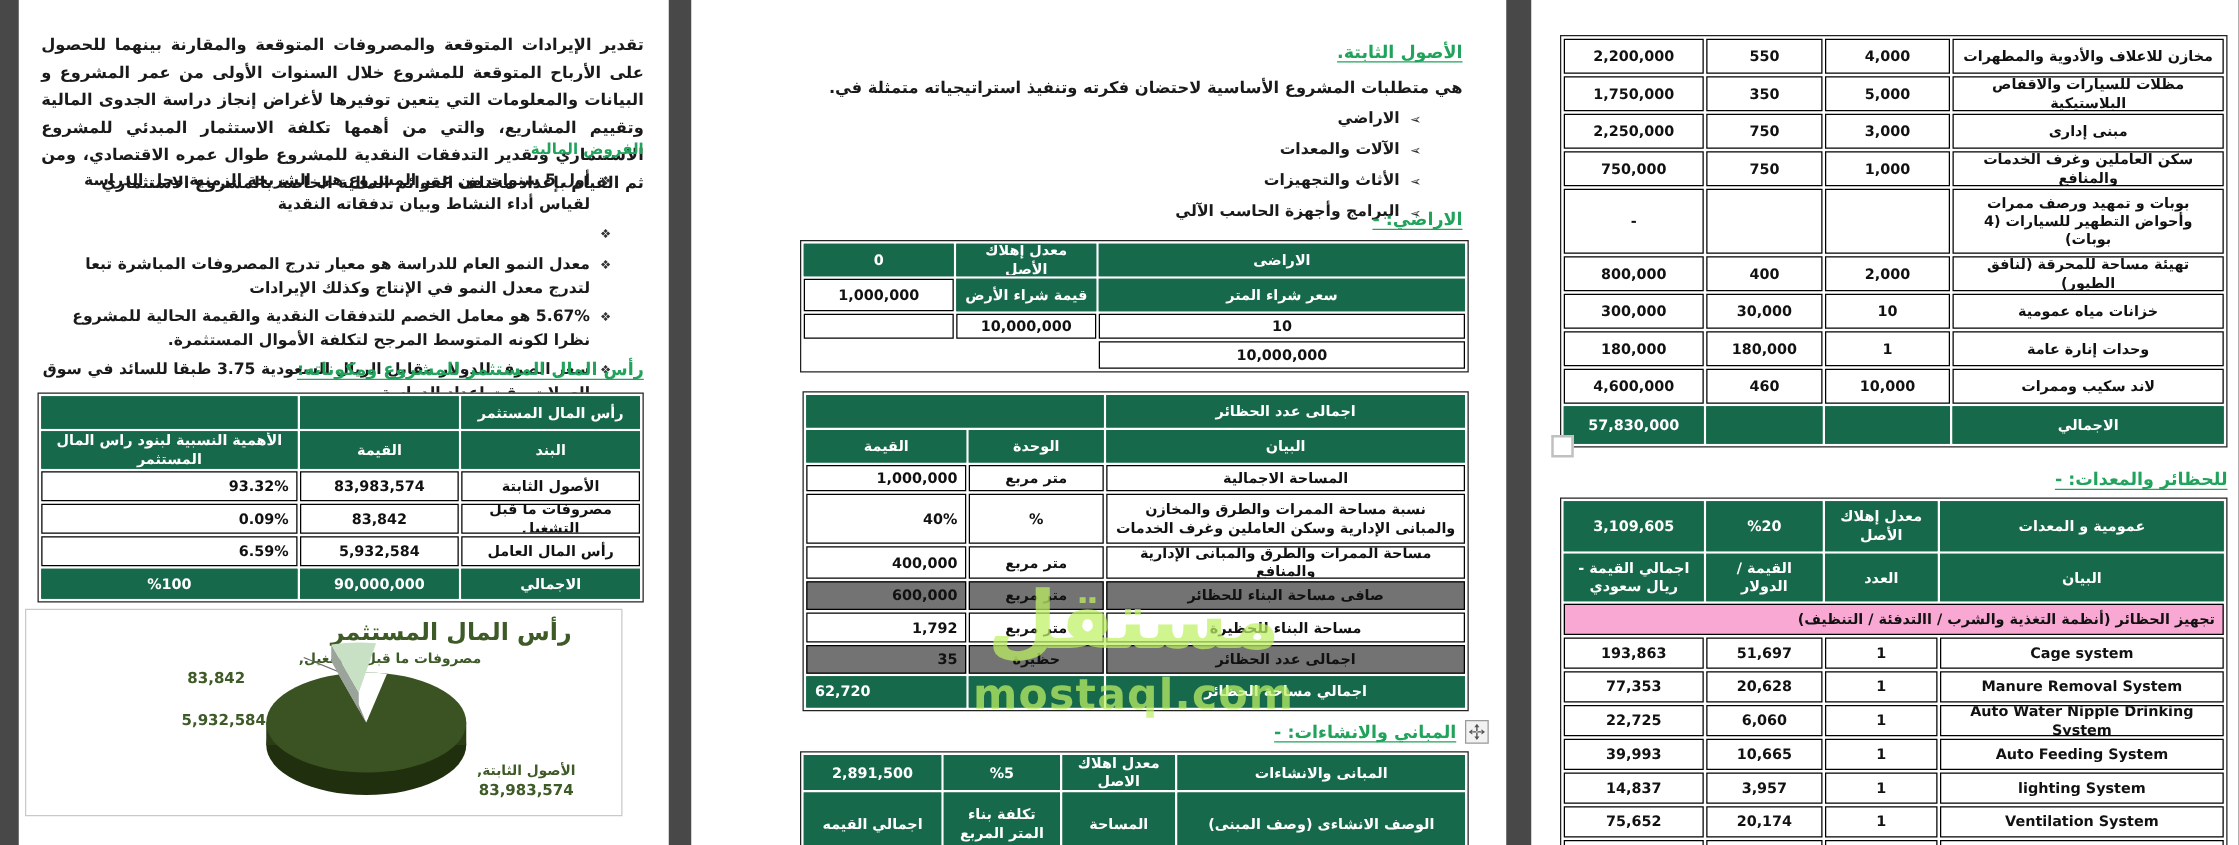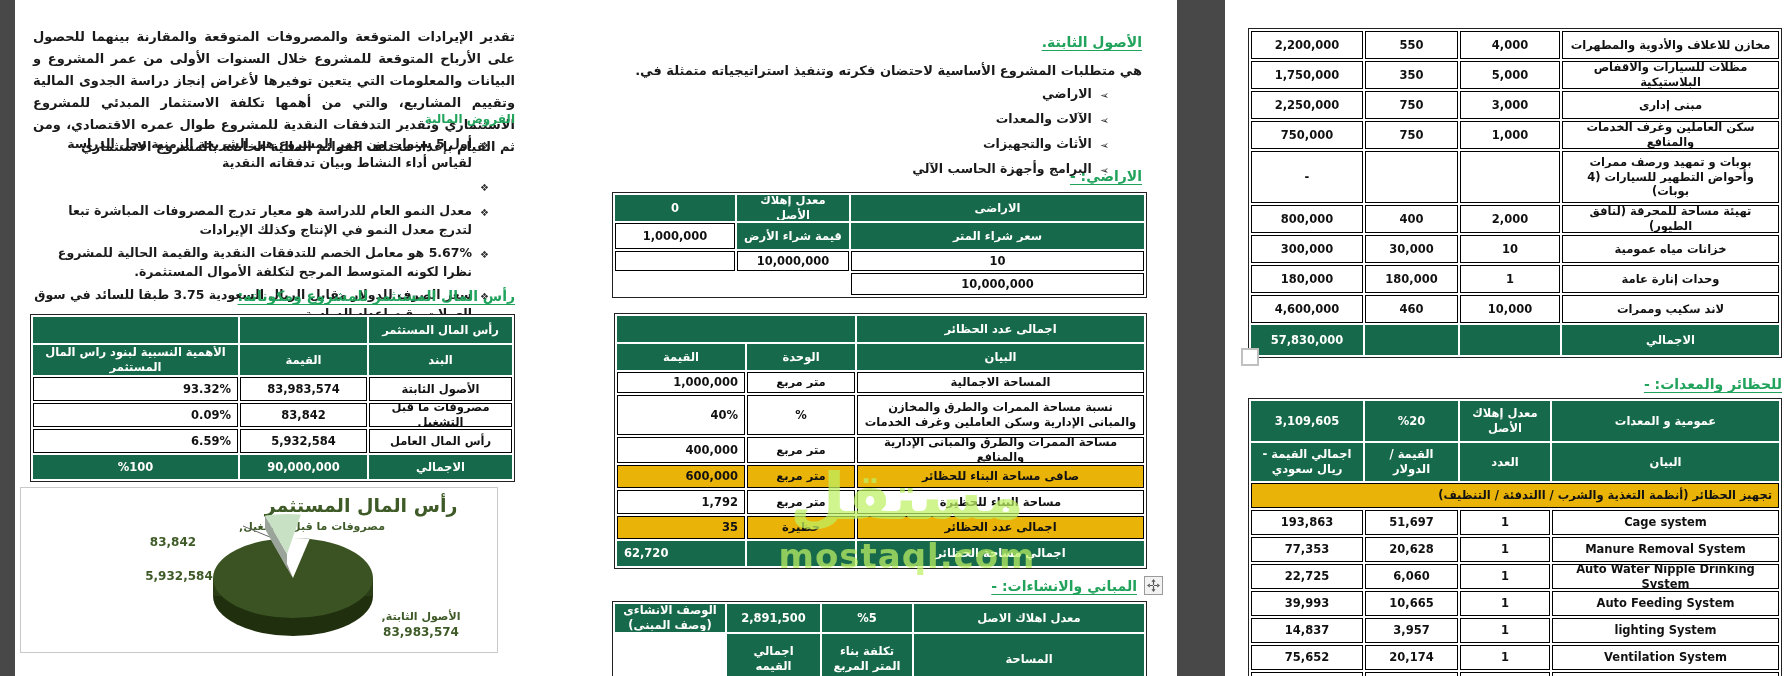--- a/index.html
+++ b/index.html
@@ -1,35 +1,35 @@
 <!DOCTYPE html>
 <html lang="ar" dir="rtl"><head>
 <meta charset="utf-8">
 <style>
   *{margin:0;padding:0;box-sizing:border-box}
   html,body{width:1791px;height:676px;overflow:hidden}
   body{background:#484848;position:relative;font-family:"DejaVu Sans",sans-serif;direction:rtl}
   .page{position:absolute;top:0;height:676px;background:#fff;overflow:hidden;direction:rtl}
   #page1{left:15px;width:520px}
-  #page2{left:525px;width:652px}
+  #page2{left:553px;width:652px}
   #page3{left:1225px;width:566px}
   .abs{position:absolute}
   .para{font-size:13px;font-weight:bold;color:#1a1a1a;line-height:22px;text-align:justify}
   .gh{color:#21a35c;font-weight:bold;font-size:14px}
   .gh.u{text-decoration:underline;text-underline-offset:3px}
   .list .li{display:flex;gap:8px;font-size:12.5px;font-weight:bold;color:#1a1a1a;line-height:19px;margin-bottom:4px}
   .list .mk{font-size:10px;color:#333;flex:0 0 auto;padding-top:2px}
   .list.flip .mk{transform:scaleX(-1);font-size:11px}
   .tbl{display:grid;gap:2px;background:#fff;border:1px solid #222;padding:2px}
   .c{display:flex;align-items:center;justify-content:center;text-align:center;font-size:11.5px;font-weight:bold;color:#111;border:1px solid #000;padding:0 6px;line-height:1.3;overflow:hidden}
   .c.h,.c.t{background:#17694b;color:#fff;border:1px solid #17694b}
   .c.right{justify-content:flex-start;text-align:right}
   .c.left{justify-content:flex-end;text-align:center}
-  .c.sh{background:#eab308}
-  .c.sec{background:#eab308;justify-content:flex-start;text-align:left}
+  .c.sh{background:#737373}
+  .c.sec{background:#f9a8d4;justify-content:flex-start;text-align:left}
   .sp2{grid-column:span 2}
   .sp4{grid-column:span 4}
   .chartbox{border:1px solid #c9c9c9;background:#fff}
   svg text{font-family:"DejaVu Sans",sans-serif}
   .handle{width:19px;height:19px;border:1px solid #9a9a9a;background:#f2f2f2;display:flex;align-items:center;justify-content:center}
   .anchor{width:18px;height:18px;border:2px solid #c0c0c0;background:#fff}
   .wm{left:712px;top:460px;width:390px;text-align:center;color:#bef264;opacity:.72;z-index:9;pointer-events:none;font-weight:bold;position:absolute}
   .wm .b{font-size:64px;line-height:74px;display:block}
   .wm .d{font-size:34px;line-height:44px;letter-spacing:1px;display:block}
 </style>
@@ -146,20 +146,21 @@
   </div>
 
   <div class="abs gh u" style="top:578px;right:40px">المباني والانشاءات: -</div>
   <div class="abs handle" style="top:576px;left:14px;left:auto;right:14px">
     <svg width="13" height="13" viewBox="0 0 16 16">
       <path d="M8 0 L10.5 3.5 H5.5 Z M8 16 L5.5 12.5 H10.5 Z M0 8 L3.5 5.5 V10.5 Z M16 8 L12.5 10.5 V5.5 Z M7.3 3 H8.7 V13 H7.3 Z M3 7.3 V8.7 H13 V7.3 Z" fill="#555"></path>
     </svg>
   </div>
 
   <div class="abs tbl" style="top:601px;right:30px;grid-template-columns:230px 90px 93px 110px;grid-template-rows:28px 50px">
+    <div class="c h">المبانى والانشاءات</div>
     <div class="c h">معدل اهلاك الاصل</div>
     <div class="c h">%5</div>
     <div class="c h">2,891,500</div>
     <div class="c h">الوصف الانشاءى (وصف المبنى)</div>
     <div class="c h">المساحة</div>
     <div class="c h">تكلفة بناء المتر المربع</div>
     <div class="c h">اجمالي القيمه</div>
   </div>
 </div>
 

